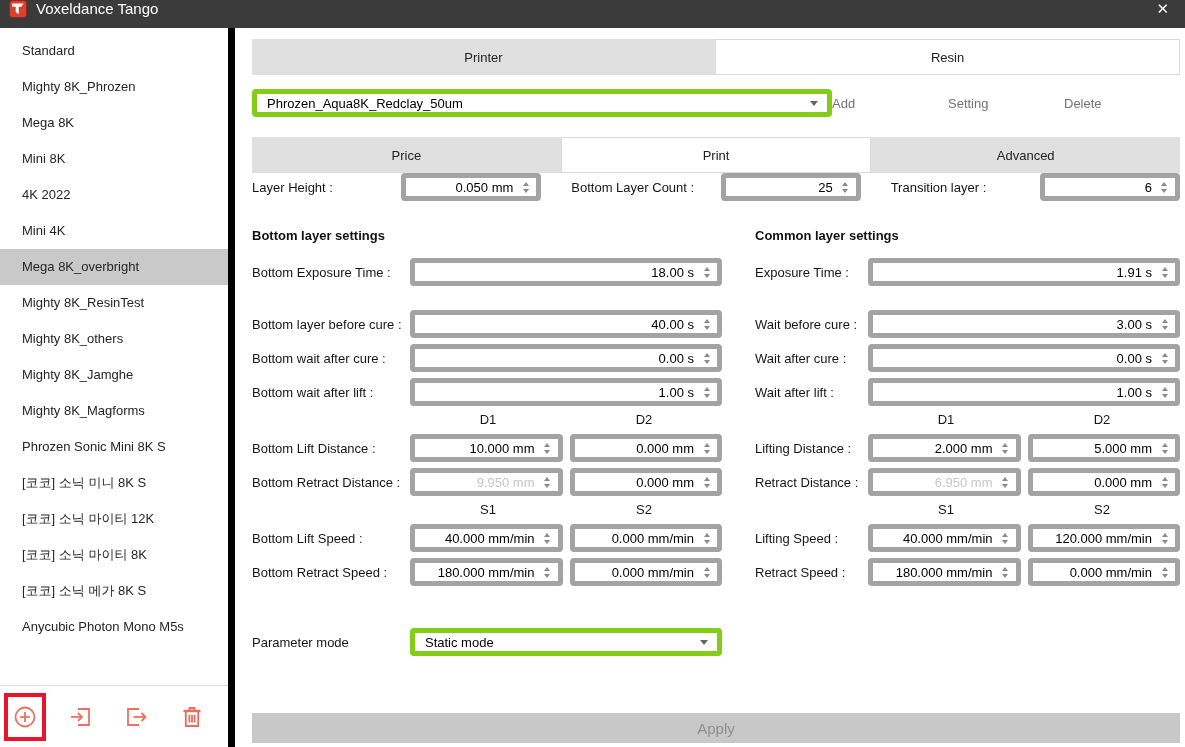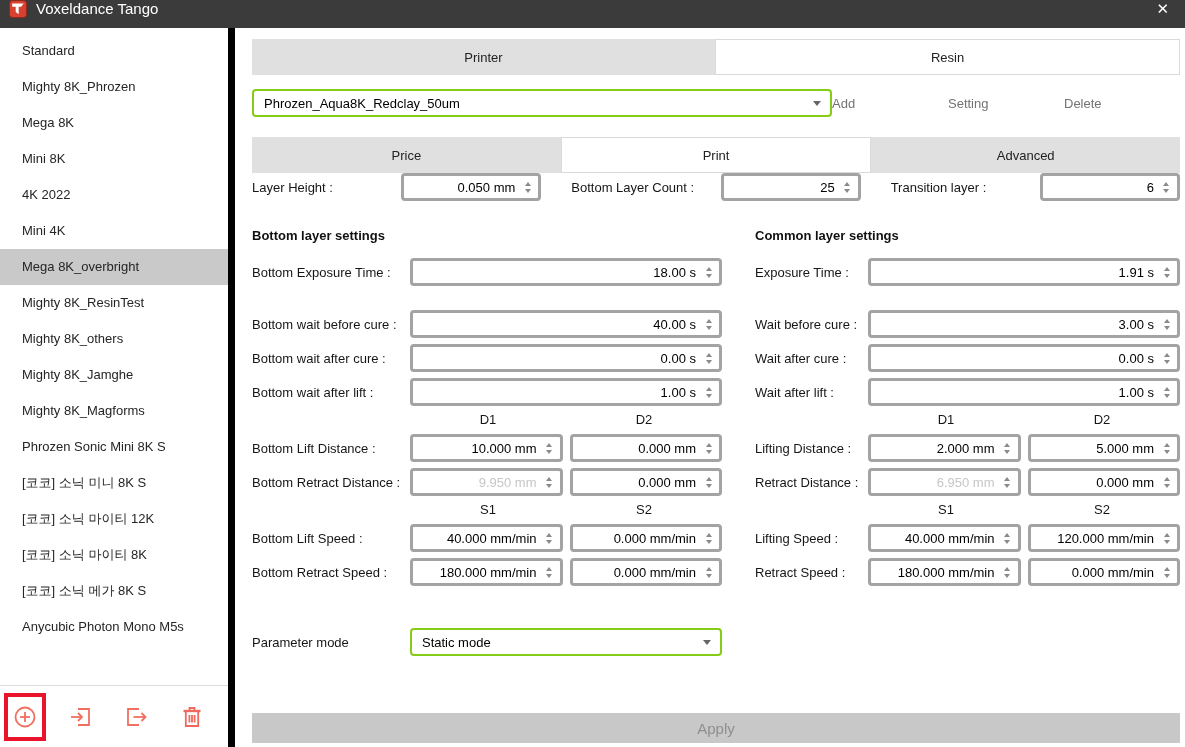--- a/index.html
+++ b/index.html
@@ -24,36 +24,36 @@
   .main { width:950px; display:flex; flex-direction:column; padding:11px 5px 4px 17px; }
 
   
   .tabs { display:flex; height:36px; flex:none; }
   .tab { flex:1; display:flex; align-items:center; justify-content:center; font-size:13px; color:#222; background:#e0e0e0; }
   .tab.active { background:#fff; border:1px solid #dadada; }
   .tabs2 { margin-top:19px; }
 
   
   .profile-row { display:flex; align-items:center; margin-top:13px; height:30px; flex:none; }
-  .combo { height:28px; border:2px solid #84cc16; border-radius:4px; background:#fff; display:flex; align-items:center; padding:0 9px 0 10px; font-size:13px; color:#000; }
+  .combo { height:28px; border:5px solid #84cc16; border-radius:4px; background:#fff; display:flex; align-items:center; padding:0 9px 0 10px; font-size:13px; color:#000; }
   .profile-combo { width:580px; }
   .combo-val { flex:1; white-space:nowrap; overflow:hidden; }
   .combo-tri { width:0; height:0; border-left:4px solid transparent; border-right:4px solid transparent; border-top:5px solid #666; margin-left:8px; flex:none; }
   .text-btn { flex:1; font-size:13px; color:#737373; }
 
   
   .top-params { display:flex; gap:30px; height:28px; align-items:center; flex:none; }
   .tp-group { flex:1; display:flex; align-items:center; gap:8px; }
   .tp-group .lbl { flex:1; }
   .tp-group .spin { width:140px; flex:none; }
 
   .lbl { font-size:13px; color:#161616; white-space:nowrap; }
 
   
-  .spin { height:28px; border:3px solid #a3a3a3; border-radius:4px; background:#fff; display:flex; align-items:center; padding:0 5px 0 8px; }
+  .spin { height:28px; border:5px solid #a3a3a3; border-radius:4px; background:#fff; display:flex; align-items:center; padding:0 5px 0 8px; }
   .spin .val { flex:1; text-align:right; font-size:13px; color:#000; padding-right:7px; white-space:nowrap; }
   .spin.dis .val { color:#c6c6c6; }
   .arrows { display:flex; flex-direction:column; align-items:center; gap:3px; width:11px; flex:none; }
   .tri-up { width:0; height:0; border-left:3.5px solid transparent; border-right:3.5px solid transparent; border-bottom:4px solid #8a8a8a; }
   .tri-down { width:0; height:0; border-left:3.5px solid transparent; border-right:3.5px solid transparent; border-top:4px solid #8a8a8a; }
 
   
   .section-cols { display:flex; margin-top:27px; flex:none; }
   .col-left { width:470px; --lblw:158px; }
   .col-right { width:425px; margin-left:33px; --lblw:113px; }
@@ -222,21 +222,21 @@
           <div class="spin wide">
             <span class="val">18.00 s</span>
             <span class="arrows">
                 <i class="tri-up"></i>
                 <i class="tri-down"></i>
               </span>
           </div>
         </div>
 
         <div class="frow gap-lg">
-          <span class="lbl">Bottom wait before cure :</span>
+          <span class="lbl">Bottom layer before cure :</span>
           <div class="spin wide">
             <span class="val">40.00 s</span>
             <span class="arrows">
                 <i class="tri-up"></i>
                 <i class="tri-down"></i>
               </span>
           </div>
         </div>
         <div class="frow">
           <span class="lbl">Bottom wait after cure :</span>

